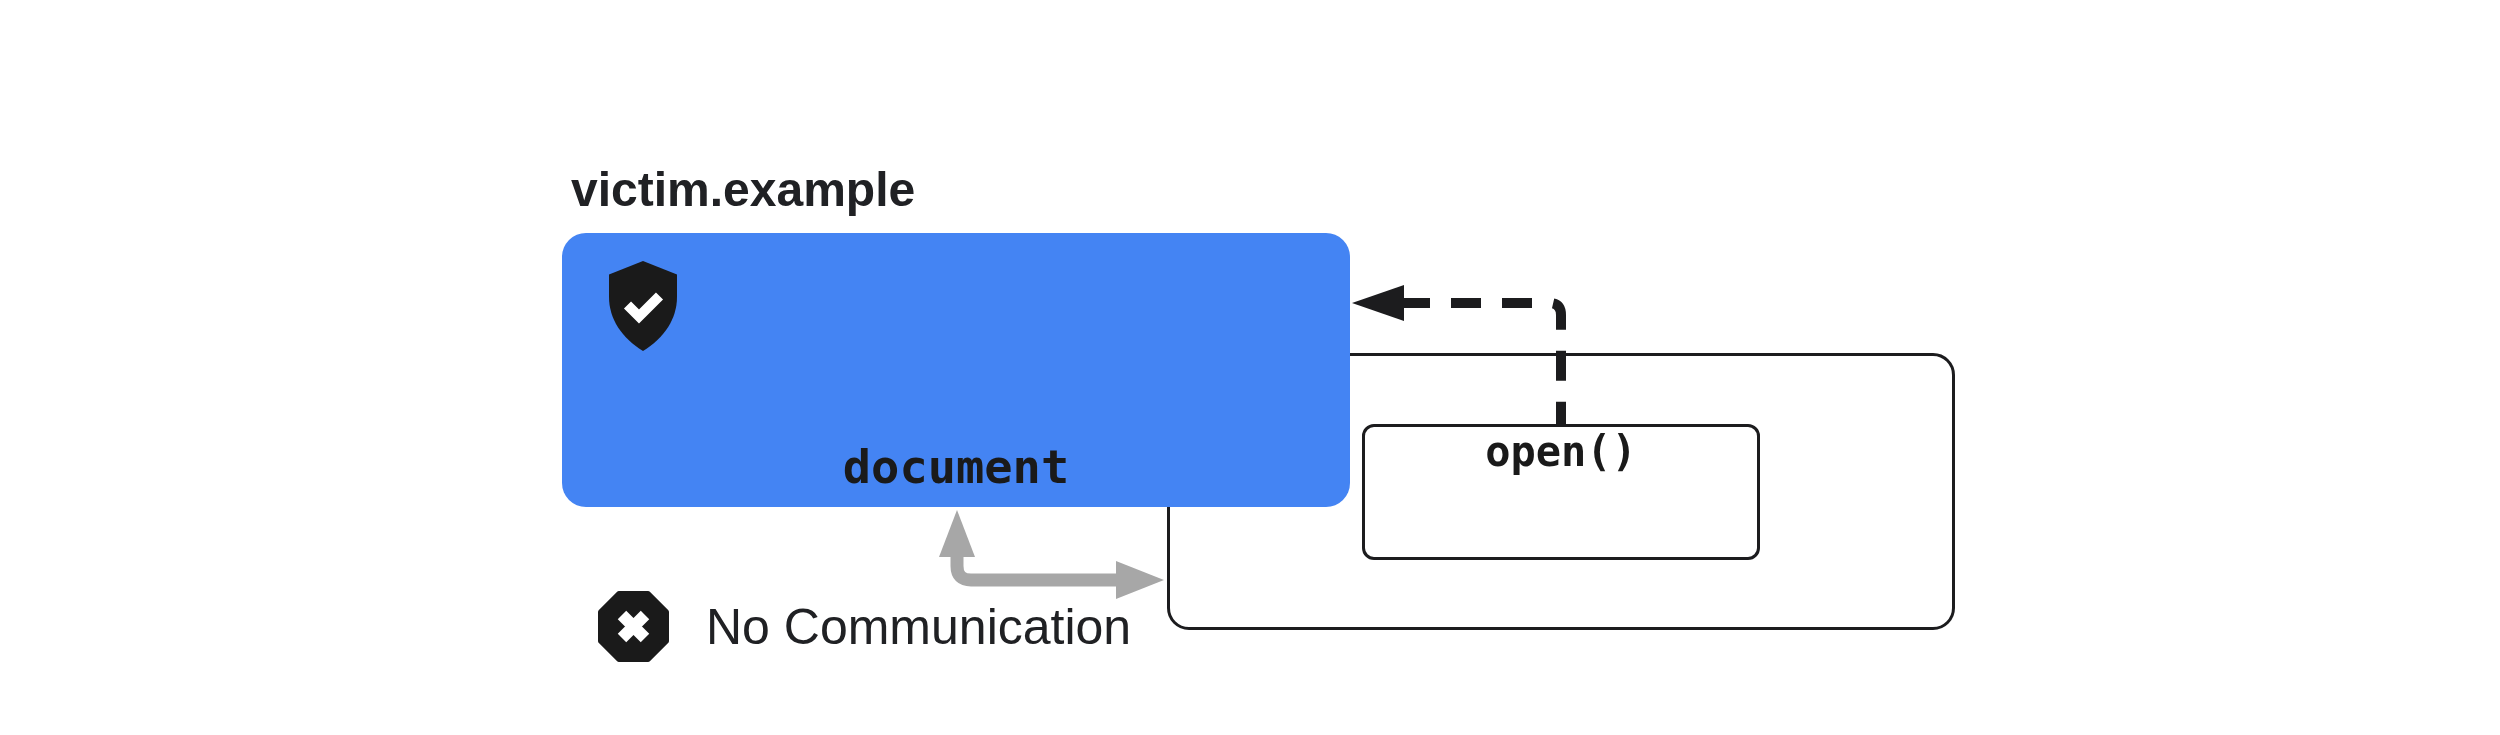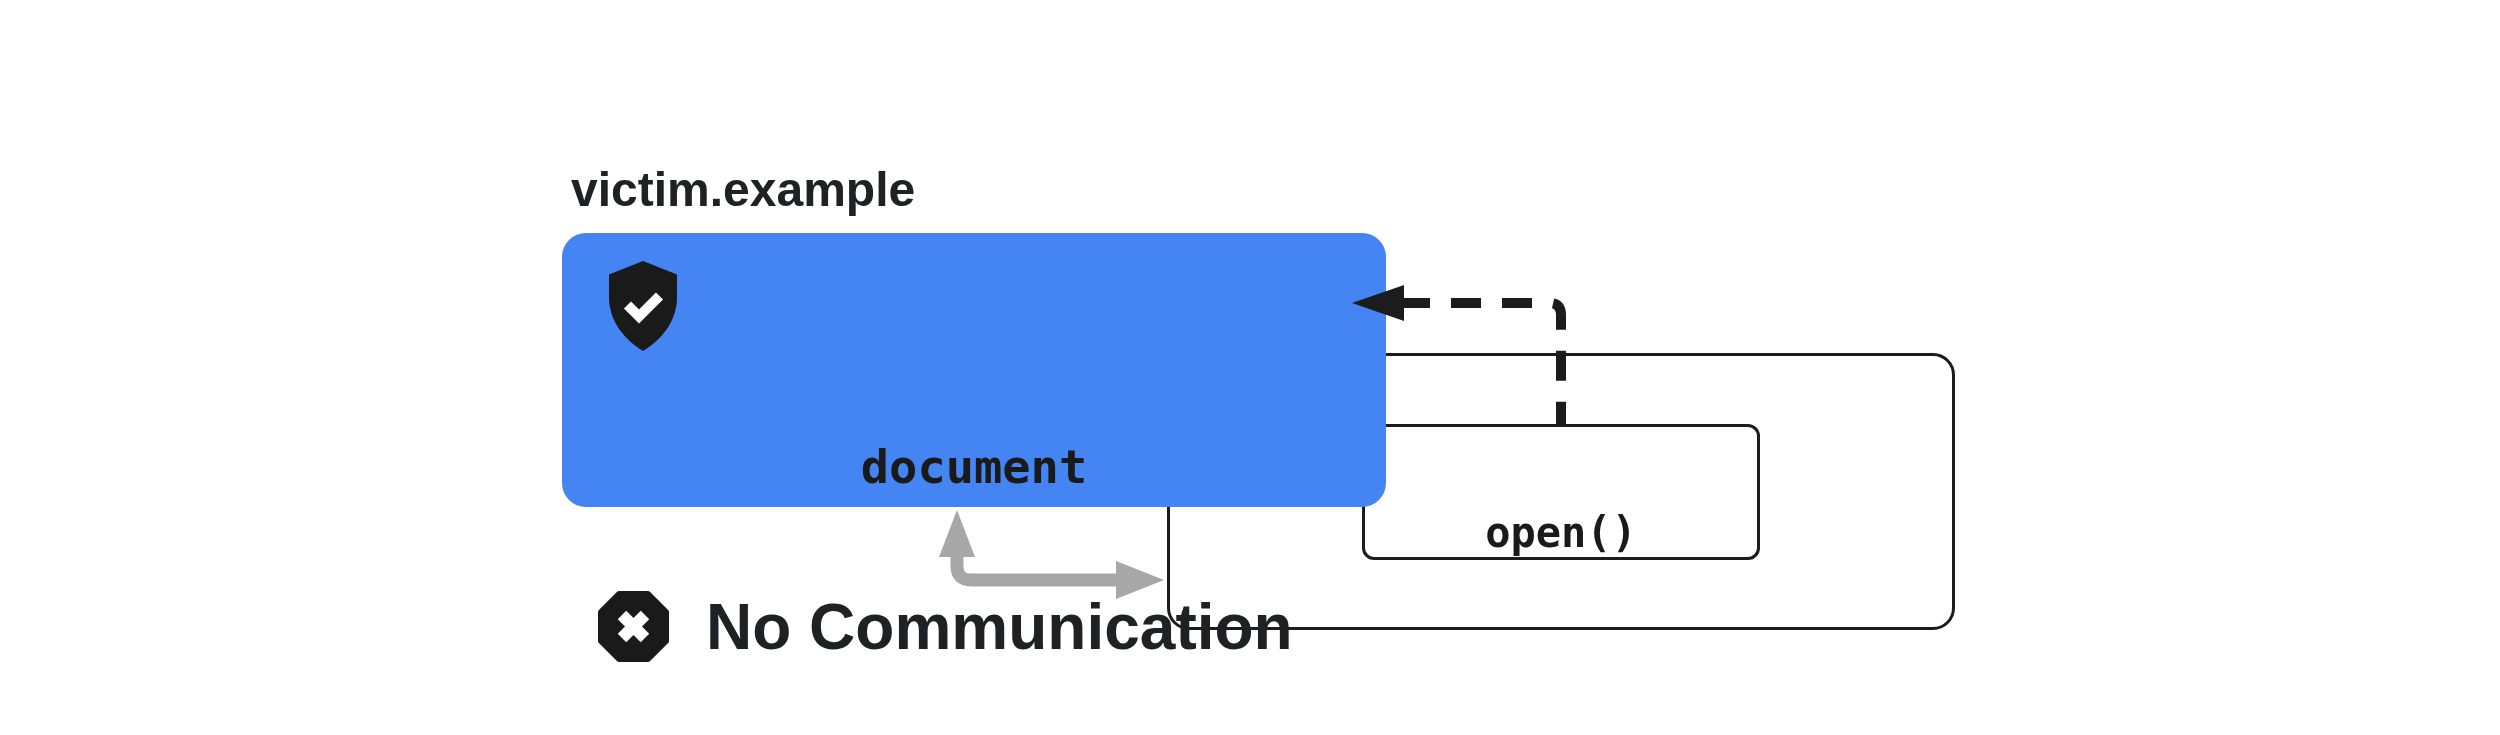--- a/index.html
+++ b/index.html
@@ -33,21 +33,20 @@
   .victim-label  { left: 571px;  top: 166px; }
   .attacker-label{ left: 1550px; top: 646px; }
 
   .victim-box {
     position: absolute;
     left: 562px; top: 233px;
     width: 788px; height: 274px;
     background: var(--victim-box-fill);
     border-radius: 24px;
     z-index: 3;
-    padding-left: 36px;
   }
   .victim-box .shield {
     position: absolute;
     left: 44px; top: 26px;
     width: 74px; height: 94px;
   }
   .victim-box .code-lines {
     position: absolute;
     left: 0; right: 0;
     top: 84px;
@@ -73,42 +72,42 @@
   .open-box {
     position: absolute;
     left: 1362px; top: 424px;
     width: 398px; height: 136px;
     background: #FFFFFF;
     border: 3px solid var(--outline);
     border-radius: 12px;
     box-sizing: border-box;
     z-index: 2;
     display: flex;
-    align-items: flex-end;
+    align-items: flex-start;
     justify-content: center;
     font-family: "DejaVu Sans Mono", "Liberation Mono", monospace;
     font-weight: bold;
     font-size: 42px;
     color: var(--box-text);
     white-space: pre;
   }
 
   .nocomm {
     position: absolute;
     left: 595px; top: 588px;
     height: 77px;
     display: flex;
     align-items: center;
     gap: 34px;
     z-index: 4;
   }
   .nocomm .x-icon { width: 77px; height: 77px; flex: 0 0 auto; }
   .nocomm .nocomm-text {
-    font-weight: bold;
-    font-size: 64px;
+    font-weight: normal;
+    font-size: 50px;
     line-height: 1;
     color: var(--label-text);
     white-space: nowrap;
   }
 
   svg.overlay {
     position: absolute;
     left: 0; top: 0;
     width: 2500px; height: 735px;
     z-index: 5;

